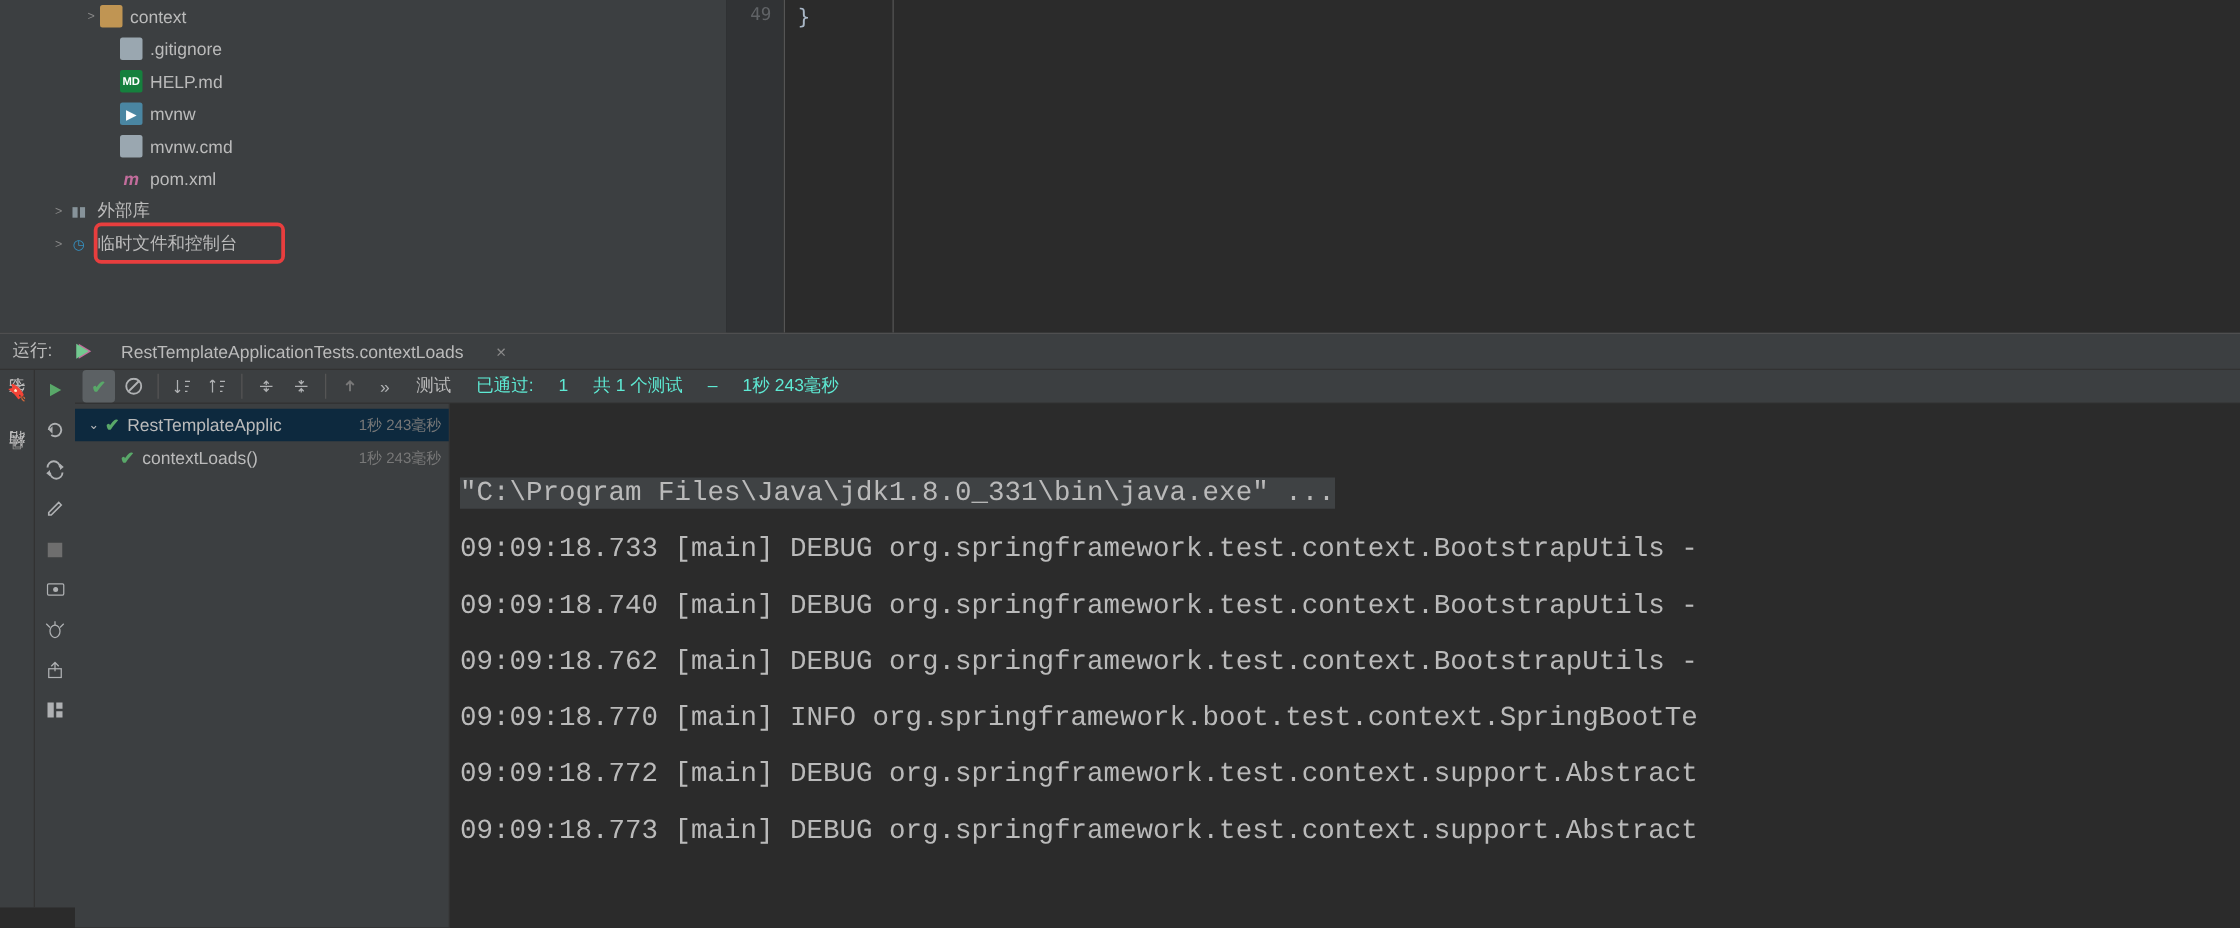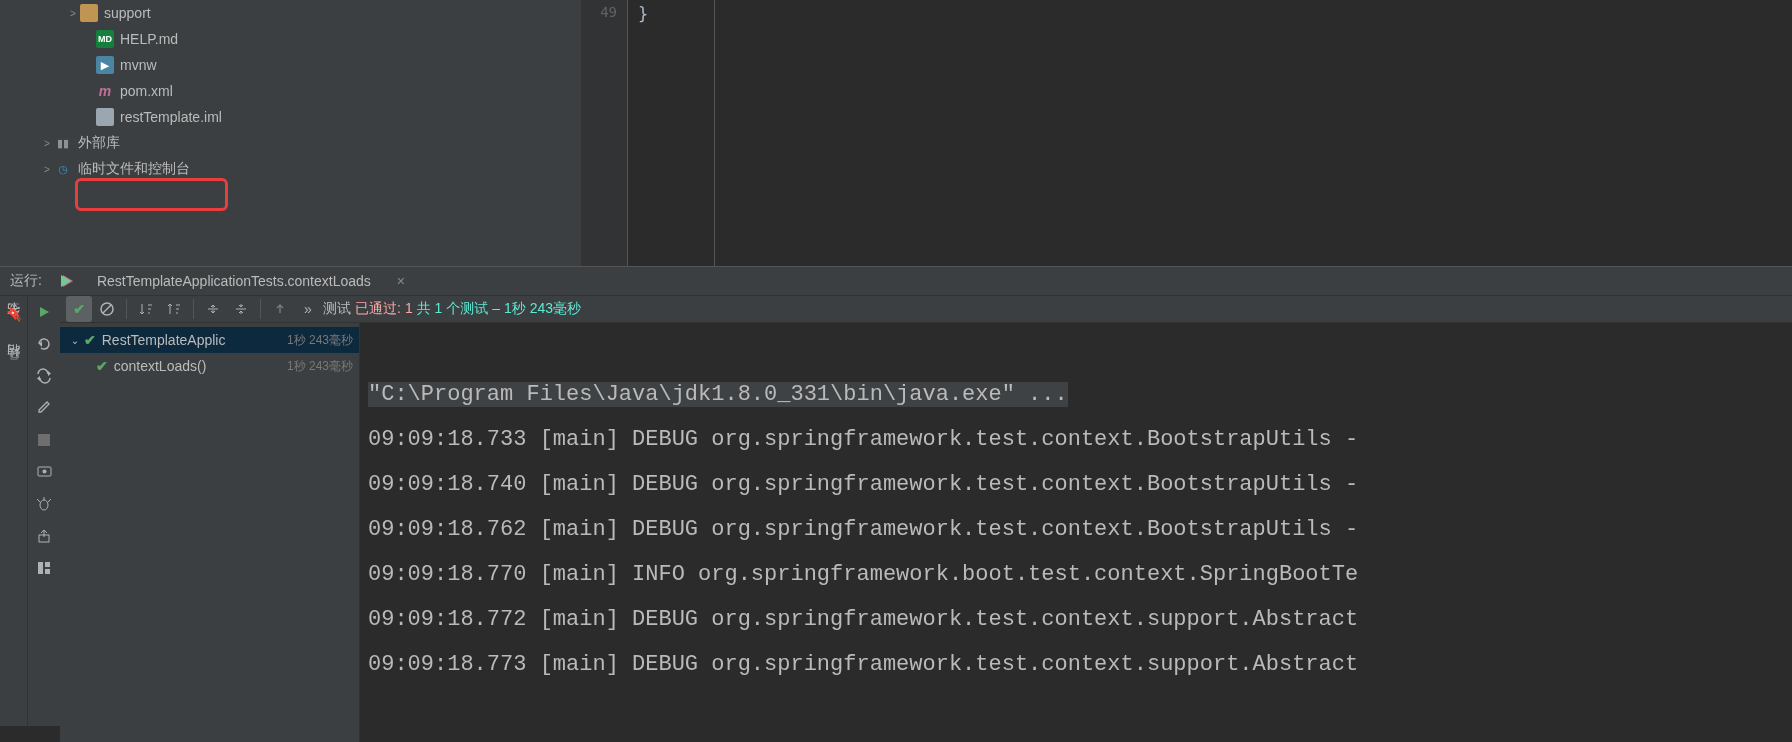--- a/index.html
+++ b/index.html
@@ -48,22 +48,22 @@
 
 .run-tools { width:32px; background:#3c3f41; display:flex; flex-direction:column; align-items:center; padding-top:4px; gap:8px; }
 .tool-btn { width:24px; height:24px; display:flex; align-items:center; justify-content:center; color:#8a8a8a; cursor:pointer; border-radius:3px; }
 .tool-btn.green svg{ fill:#59a869; }
 
 .test-panel { flex:1; display:flex; flex-direction:column; }
 .test-toolbar { height:32px; background:#3c3f41; border-bottom:1px solid #323232; display:flex; align-items:center; padding:0 6px; gap:2px; }
 .tbtn { width:26px; height:26px; display:flex; align-items:center; justify-content:center; color:#afb1b3; cursor:pointer; border-radius:3px; }
 .tbtn.active { background:#5c6164; }
 .sep { width:1px; height:20px; background:#555; margin:0 4px; }
-.test-status { color:#bbbbbb; display:flex; gap:4px; align-items:baseline; }
-.test-status .pass{ color:#fca5a5; }
+.test-status { margin-left:10px; color:#bbbbbb; display:flex; gap:20px; align-items:baseline; }
+.test-status .pass{ color:#5eead4; }
 .test-status .dim{ color:#5eead4; }
 
 .test-lower { flex:1; display:flex; background:#2b2b2b; }
 .test-tree { width:300px; background:#3c3f41; border-right:1px solid #323232; padding-top:4px; }
 .tnode { display:flex; align-items:center; height:26px; padding:0 6px 0 10px; cursor:pointer; }
 .tnode.sel { background:#0d293e; }
 .check{ color:#59a869; font-weight:bold; margin-right:6px; }
 .ttime { margin-left:auto; color:#787878; font-size:12px; }
 
 .console { flex:1; background:#2b2b2b; font-family:"Consolas","Courier New",monospace; font-size:22px; line-height:45px; color:#bababa; padding:4px 0 0 8px; overflow:hidden; white-space:pre; }
@@ -74,45 +74,51 @@
 </head>
 <body>
 
 <div class="top-area">
   <div class="project-tree">
     <div id="tree-rows">
         <div class="tree-item">
           <span class="indent" style="width:58px"></span>
           <span class="arrow">&gt;</span>
           <span class="ficon folder-orange"></span>
-          <span class="flabel">support</span>
+          <span class="flabel">context</span>
+        </div>
+        <div class="tree-item">
+          <span class="indent" style="width:74px"></span>
+          <span class="arrow"></span>
+          <span class="ficon txt"></span>
+          <span class="flabel">.gitignore</span>
         </div>
         <div class="tree-item">
           <span class="indent" style="width:74px"></span>
           <span class="arrow"></span>
           <span class="ficon md">MD</span>
           <span class="flabel">HELP.md</span>
         </div>
         <div class="tree-item">
           <span class="indent" style="width:74px"></span>
           <span class="arrow"></span>
           <span class="ficon play">▶</span>
           <span class="flabel">mvnw</span>
         </div>
         <div class="tree-item">
           <span class="indent" style="width:74px"></span>
           <span class="arrow"></span>
+          <span class="ficon txt"></span>
+          <span class="flabel">mvnw.cmd</span>
+        </div>
+        <div class="tree-item">
+          <span class="indent" style="width:74px"></span>
+          <span class="arrow"></span>
           <span class="ficon xml-m">m</span>
           <span class="flabel">pom.xml</span>
-        </div>
-        <div class="tree-item">
-          <span class="indent" style="width:74px"></span>
-          <span class="arrow"></span>
-          <span class="ficon txt"></span>
-          <span class="flabel">restTemplate.iml</span>
         </div>
         <div class="tree-item">
           <span class="indent" style="width:32px"></span>
           <span class="arrow">&gt;</span>
           <span class="ficon lib">▮▮</span>
           <span class="flabel">外部库</span>
         </div>
         <div class="tree-item">
           <span class="indent" style="width:32px"></span>
           <span class="arrow">&gt;</span>

